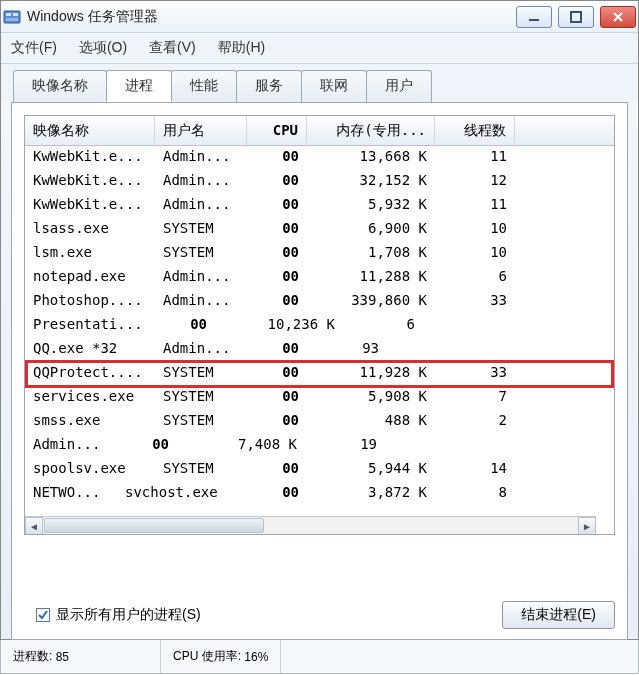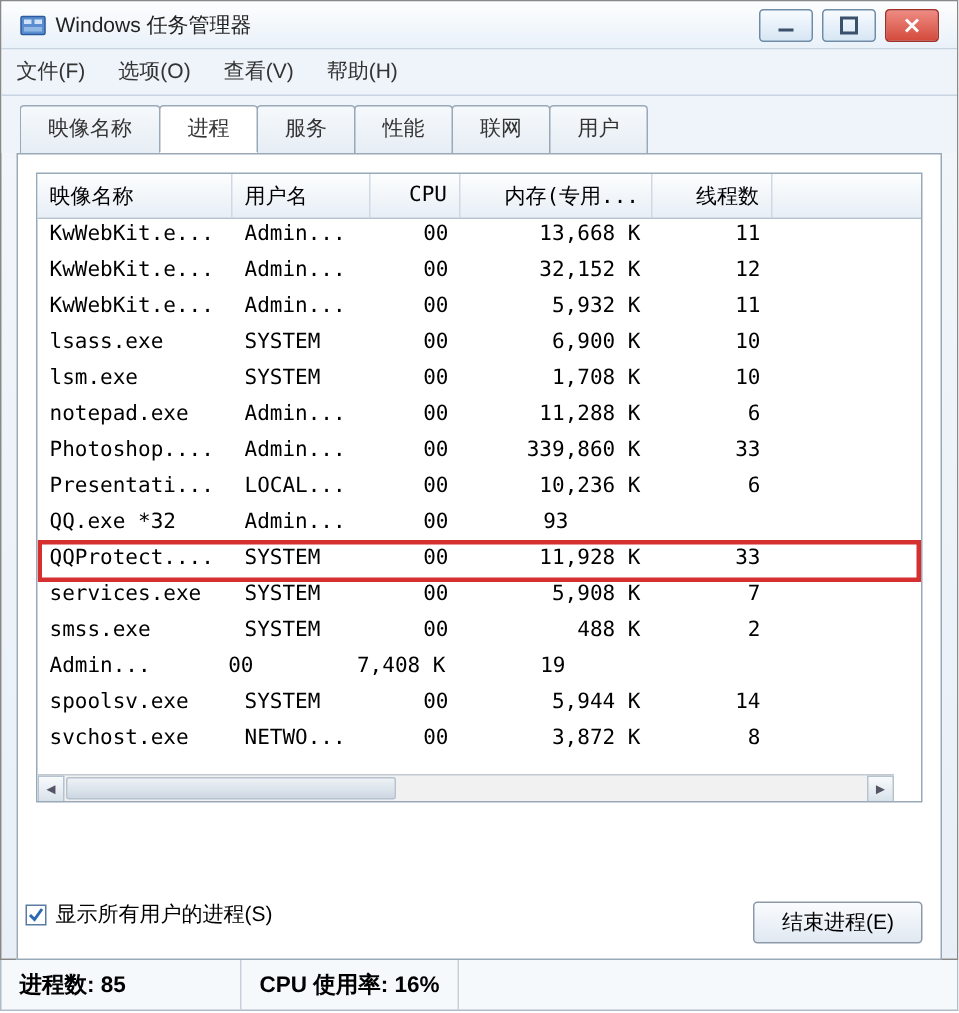--- a/index.html
+++ b/index.html
@@ -15,21 +15,21 @@
   width: 639px;
   height: 640px;
   border: 1px solid #888;
   background: linear-gradient(#f3f7fb, #e8eff7);
   position: relative;
 }
 .titlebar {
   height: 32px;
   display: flex;
   align-items: center;
-  padding: 0 12px;
+  padding: 0 2px;
   background: linear-gradient(#fdfefe, #e9f1f9);
   border-bottom: 1px solid #c8d4e2;
 }
 .app-icon {
   width: 18px; height: 18px;
   margin-right: 6px;
 }
 .app-icon svg { width: 18px; height: 18px; }
 .title-text { font-size: 14px; color: #222; }
 .win-controls { margin-left: auto; display: flex; gap: 6px; }
@@ -105,21 +105,21 @@
   font-size: 14px;
 }
 .th {
   padding: 6px 8px;
   border-right: 1px solid #d0d9e3;
   white-space: nowrap;
   overflow: hidden;
 }
 .c-name { width: 130px; }
 .c-user { width: 92px; }
-.c-cpu  { width: 60px; text-align: right; }
+.c-cpu  { width: 60px; text-align: right; font-weight: bold; }
 .c-mem  { width: 128px; text-align: right; }
 .c-thr  { width: 80px; text-align: right; }
 .tbody {
   height: 360px;
   overflow-y: scroll;
   font-family: "SimSun", monospace;
   font-size: 14px;
   position: relative;
 }
 .row {
@@ -158,23 +158,23 @@
 .hscroll .thumb {
   width: 220px;
   background: linear-gradient(#eef2f6, #cdd7e2);
   border: 1px solid #b5c2d0;
   margin: 1px;
   border-radius: 2px;
 }
 .hscroll .track { flex: 1; }
 .panel-bottom {
   position: absolute;
-  left: 5px; right: 12px; bottom: 10px;
-  display: flex;
-  align-items: flex-start;
+  left: 24px; right: 12px; bottom: 10px;
+  display: flex;
+  align-items: center;
 }
 .chk-area { display: flex; align-items: center; gap: 6px; font-size: 14px; }
 .chk {
   width: 14px; height: 14px;
   border: 1px solid #5a7ca3;
   background: #fff;
   display: flex; align-items: center; justify-content: center;
 }
 .chk svg { width: 12px; height: 12px; }
 .end-btn {
@@ -185,23 +185,22 @@
   background: linear-gradient(#fafcfe, #e0e8f1);
   font-size: 14px;
 }
 .statusbar {
   height: 34px;
   width: 639px;
   border: 1px solid #b0bbc8;
   border-top: none;
   display: flex;
   align-items: center;
-  font-size: 15px;
+  font-size: 12px;
   background: #f6f9fc;
-  font-weight: bold;
 }
 .status-seg {
   padding: 0 12px;
   border-right: 1px solid #c8d0da;
   height: 100%;
   display: flex;
   align-items: center;
 }
 .status-seg:first-child { width: 160px; }
 </style>
@@ -241,22 +240,22 @@
   <div class="menubar">
     <span class="menu-item">文件(F)</span>
     <span class="menu-item">选项(O)</span>
     <span class="menu-item">查看(V)</span>
     <span class="menu-item">帮助(H)</span>
   </div>
 
   <div class="tabbar">
     <div class="tab">映像名称</div>
     <div class="tab active">进程</div>
+    <div class="tab">性能</div>
     <div class="tab">服务</div>
-    <div class="tab">性能</div>
     <div class="tab">联网</div>
     <div class="tab">用户</div>
   </div>
 
   <div class="panel">
     <div class="table-wrap">
       <div class="thead">
         <div class="th c-name">映像名称</div>
         <div class="th c-user">用户名</div>
         <div class="th c-cpu">CPU</div>
@@ -308,21 +307,20 @@
           </div>
           <div class="row">
             <div class="td c-name">Photoshop....</div>
             <div class="td c-user">Admin...</div>
             <div class="td c-cpu">00</div>
             <div class="td c-mem">339,860 K</div>
             <div class="td c-thr">33</div>
           </div>
           <div class="row">
             <div class="td c-name">Presentati...</div>
-            <div class="td c-user">LOCAL...</div>
             <div class="td c-cpu">00</div>
             <div class="td c-mem">10,236 K</div>
             <div class="td c-thr">6</div>
           </div>
           <div class="row">
             <div class="td c-name">QQ.exe *32</div>
             <div class="td c-user">Admin...</div>
             <div class="td c-cpu">00</div>
             <div class="td c-thr">93</div>
           </div>
@@ -355,22 +353,22 @@
             <div class="td c-thr">19</div>
           </div>
           <div class="row">
             <div class="td c-name">spoolsv.exe</div>
             <div class="td c-user">SYSTEM</div>
             <div class="td c-cpu">00</div>
             <div class="td c-mem">5,944 K</div>
             <div class="td c-thr">14</div>
           </div>
           <div class="row">
+            <div class="td c-user">NETWO...</div>
             <div class="td c-name">svchost.exe</div>
-            <div class="td c-user">NETWO...</div>
             <div class="td c-cpu">00</div>
             <div class="td c-mem">3,872 K</div>
             <div class="td c-thr">8</div>
           </div>
         </div>
       <div class="hscroll">
         <div class="arrow">◄</div>
         <div class="thumb"></div>
         <div class="track"></div>
         <div class="arrow">►</div>

